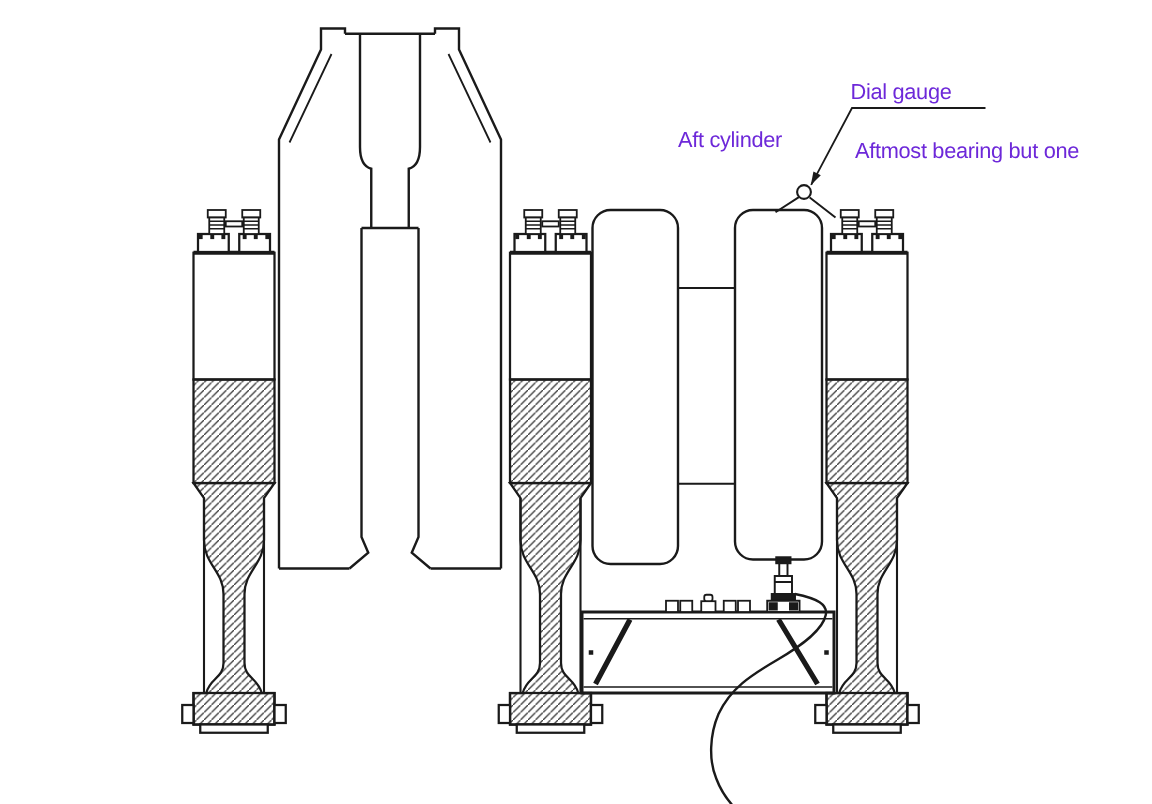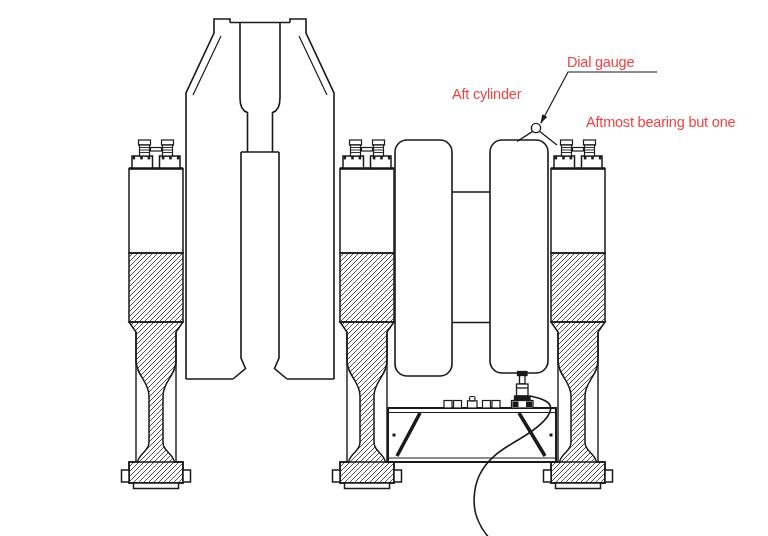--- a/index.html
+++ b/index.html
@@ -8,26 +8,26 @@
     width:768px;height:536px;
     background:#ffffff;
     font-family:"Liberation Sans", sans-serif;
     overflow:hidden;
   }
   .stage svg{position:absolute;left:0;top:0;}
   .diagram-label{
     position:absolute;
     font-size:14.5px;
     letter-spacing:-0.2px;
-    color:#ef4444;
+    color:#6d28d9;
     white-space:nowrap;
     line-height:17px;
   }
   .lbl-dial{left:567px;top:54px;}
-  .lbl-aftmost{left:570px;top:114px;margin-left:16px;}
+  .lbl-aftmost{left:570px;top:93px;}
   .lbl-aftcyl{left:452px;top:86px;}
 </style>
 </head>
 <body>
 
 <div class="stage">
 
   <svg width="768" height="536" viewBox="0 0 768 536">
     <defs>
       <pattern id="hatch" patternUnits="userSpaceOnUse" width="5" height="5">

